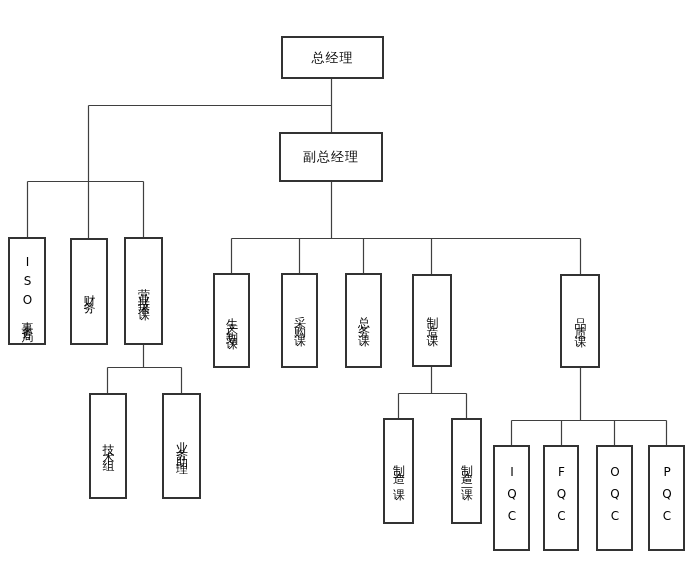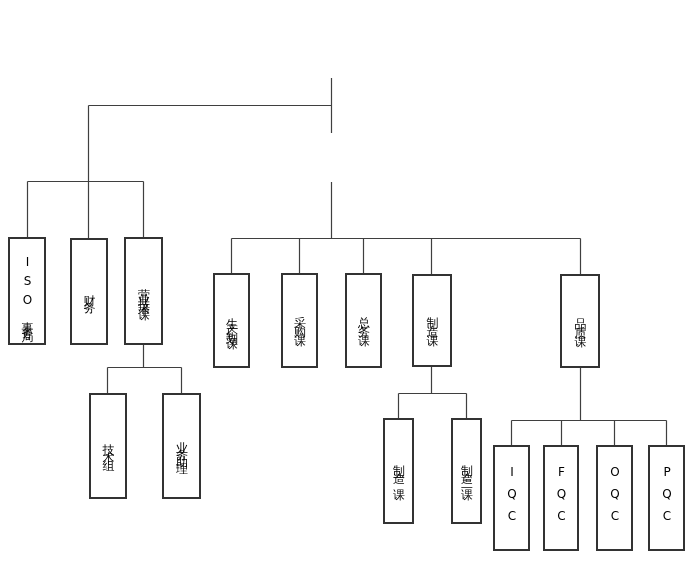--- a/index.html
+++ b/index.html
@@ -68,21 +68,27 @@
       M398.5 393.5 V419
       M466.5 393.5 V419
       M580.5 367 V420.5
       M511.5 420.5 H666.5
       M511.5 420.5 V446
       M561.5 420.5 V446
       M614.5 420.5 V446
       M666.5 420.5 V446"></path>
   </svg>
 
+  <div class="node h" style="left:281px;top:36px;width:103px;height:43px;">
+    <span>总经理</span>
+  </div>
 
+  <div class="node h" style="left:279px;top:132px;width:104px;height:50px;">
+    <span>副总经理</span>
+  </div>
 
   <div class="node v iso" style="left:8px;top:237px;width:38px;height:108px;">
     <span>ISO事务局</span>
   </div>
 
   <div class="node v ls7" style="left:70px;top:238px;width:38px;height:107px;">
     <span>财务</span>
   </div>
 
   <div class="node v ls5" style="left:124px;top:237px;width:39px;height:108px;">

